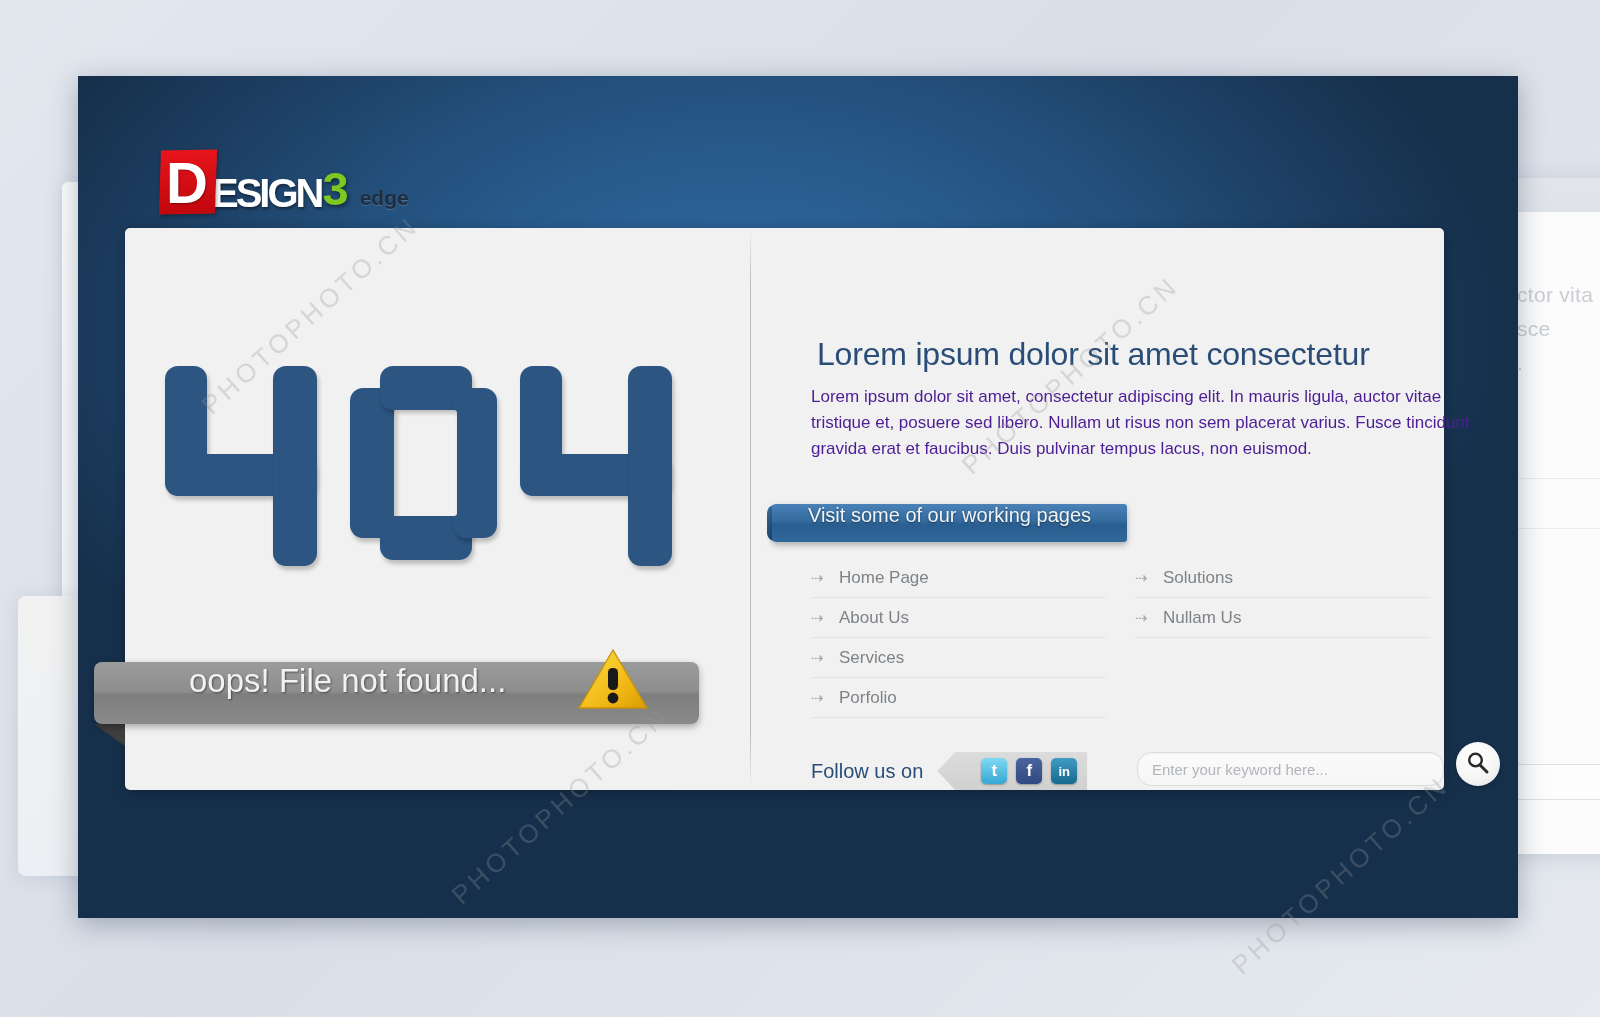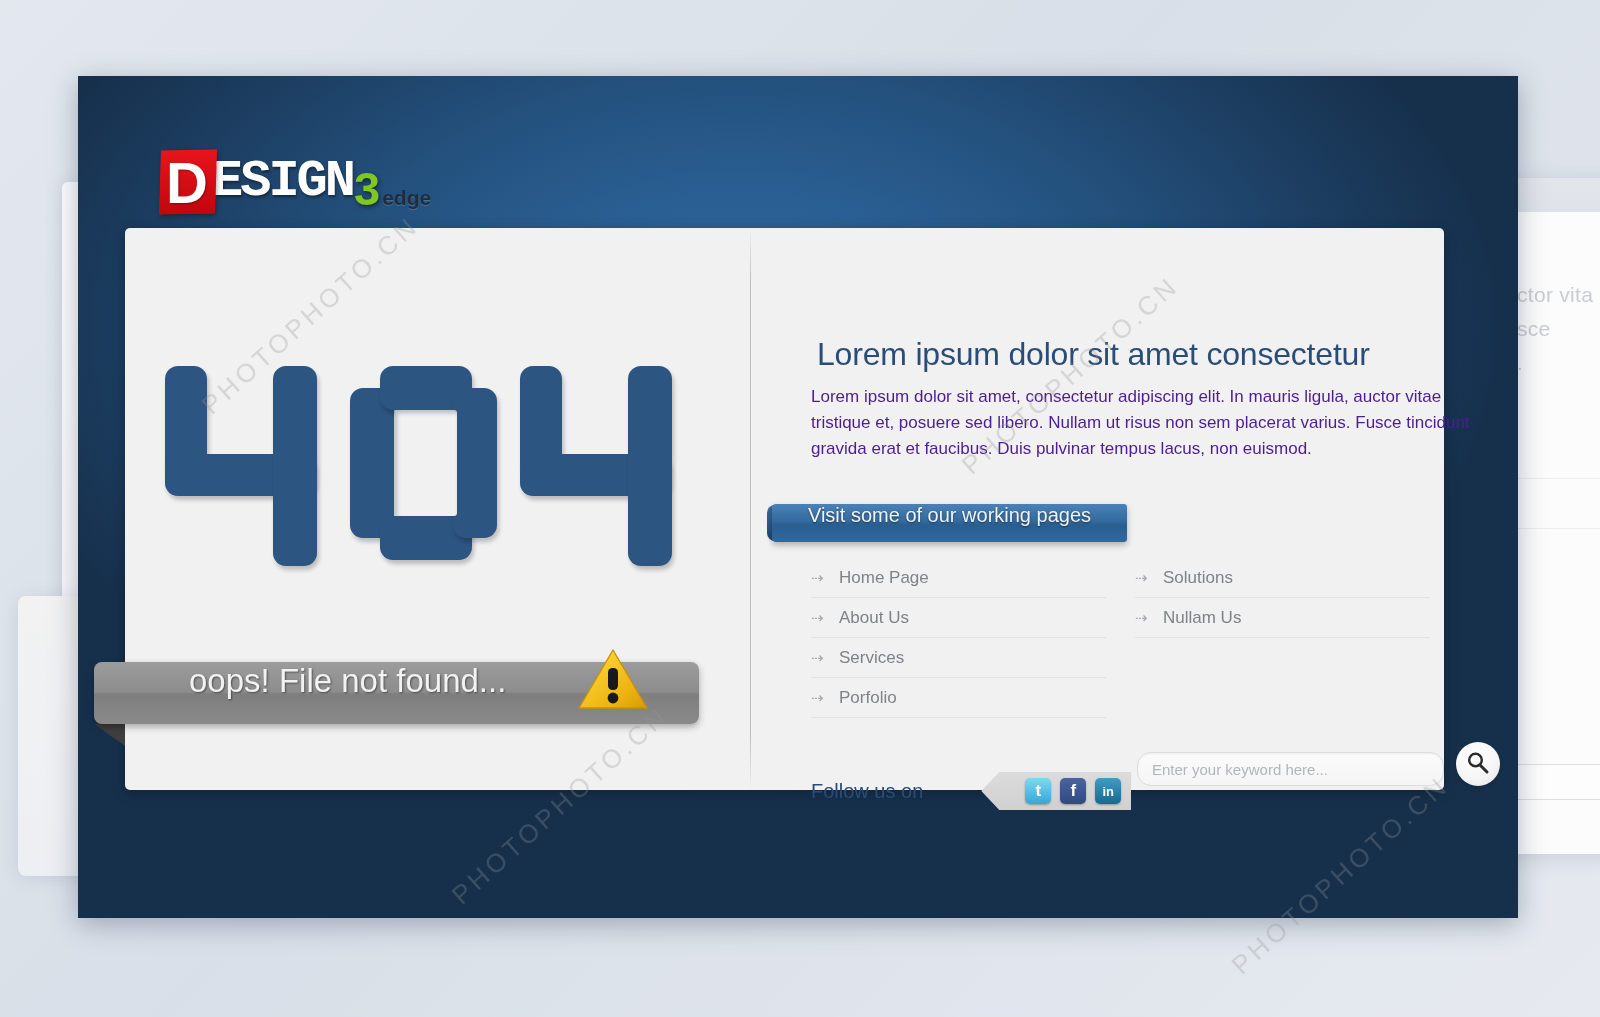--- a/index.html
+++ b/index.html
@@ -96,35 +96,35 @@
     display:flex; align-items:center; justify-content:center;
   }
   .logo-d {
     color:#fff; font-weight: bold; font-size: 58px; line-height: 58px;
     font-family: "Liberation Sans", sans-serif;
     transform: skewX(3deg) rotate(1.2deg);
     margin-left:-2px; margin-top:2px;
     text-shadow: 1px 1px 2px rgba(0,0,0,0.35);
   }
   .logo-esign {
-    color:#ffffff; font-weight: bold; font-size: 52px; line-height: 40px;
+    color:#ffffff; font-weight: bold; font-size: 40px; line-height: 40px;
     letter-spacing: -3px;
-    margin-left: -4px; margin-bottom: 12px;
+    margin-left: -4px; margin-bottom: 1px;
     text-shadow: 1px 2px 3px rgba(0,0,0,0.45);
-    font-family: Liberation Mono, monospace;
+    font-family: Liberation Sans, sans-serif;
   }
   .logo-3 {
     color:#7ec820; font-weight: bold; font-size: 47px; line-height: 47px;
     margin-left: 1px; margin-bottom: 2px;
     text-shadow: 1px 2px 4px rgba(0,0,0,0.5);
     font-family: "Liberation Sans", sans-serif;
   }
   .logo-edge {
     color:#1e2c3c; font-weight: bold; font-size: 21px; line-height:21px;
-    letter-spacing:0px; margin-left:2px; margin-bottom: 6px;
+    letter-spacing:0px; margin-left:11px; margin-bottom: 6px;
     text-shadow: 0 1px 1px rgba(255,255,255,0.18);
     font-family: "Liberation Sans", sans-serif;
   }
 
   
   .card {
     position: absolute;
     left: 47px; top: 152px;
     width: 1319px; height: 562px;
     background: #f1f1f1;
@@ -237,22 +237,22 @@
     font-family:"Liberation Sans", sans-serif;
   }
   .link-label {
     color:#7e8388; font-size: 17px;
     margin-left: 4px;
     font-family:"Liberation Sans", sans-serif;
   }
 
   
   .follow {
-    position:absolute; left:31px; top: 544px;
-    display:flex; align-items:center;gap:44px;
+    position:absolute; left:31px; top: 524px;
+    display:flex; align-items:center;
   }
   .follow-label {
     color: #2a4d78; font-size: 20px;
     font-family:"Liberation Sans", sans-serif;
   }
   .social-wrap {
     position:relative; margin-left: 14px;
     height: 38px; width: 140px;
     display:flex; align-items:center; justify-content:flex-end;
     background: linear-gradient(180deg,#dcdcdc 0%, #d0d0d0 100%);

